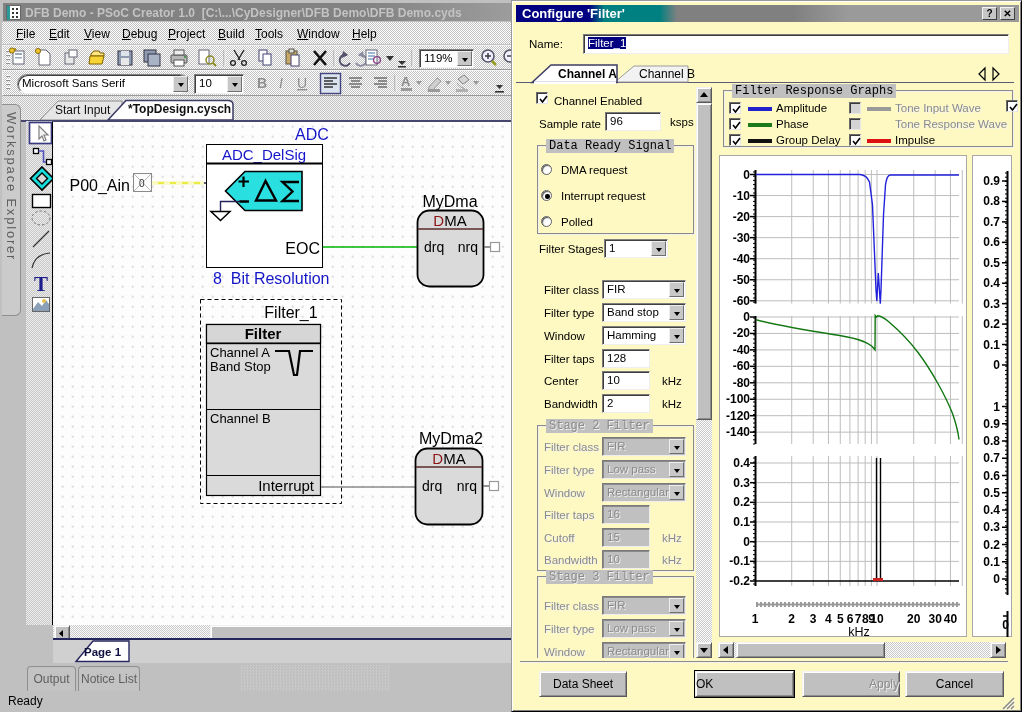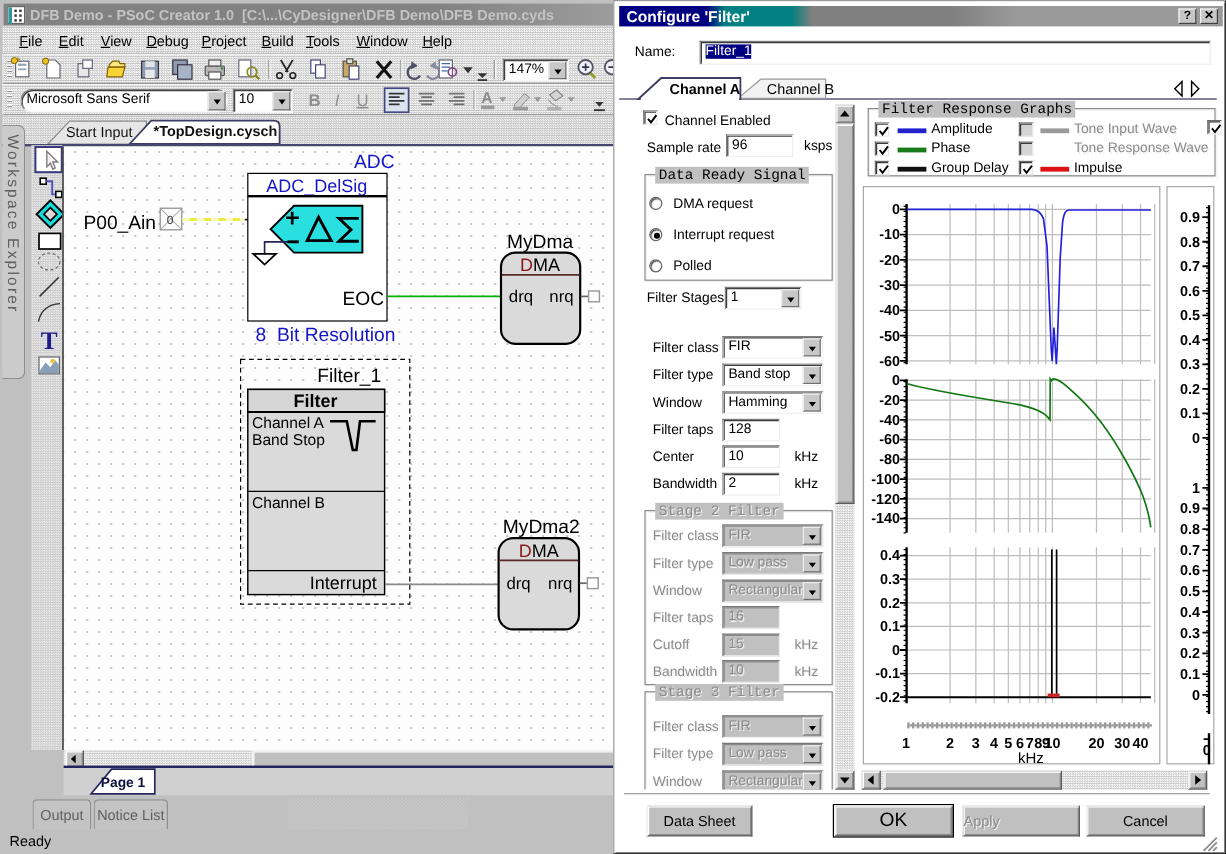--- a/index.html
+++ b/index.html
@@ -53,21 +53,21 @@
 
 #hscroll { left:53px; top:625px; width:969px; height:15px; background:repeating-conic-gradient(#fdfdfd 0% 25%, #c9c9c9 0% 50%); background-size:2px 2px; }
 #navline { left:53px; top:638px; width:969px; height:2px; background:#26265e; }
 #pagestrip { left:53px; top:640px; width:969px; height:23px; background:#d0d0d0; }
 #outstrip { left:0px; top:663px; width:1022px; height:28px; background:#c0c0c0; }
 #statusbar { left:0px; top:691px; width:1022px; height:21px; background:#c0c0c0; font-size:12px; }
 .btn3d { background:#c0c0c0; border:1px solid; border-color:#f2f2f2 #5a5a5a #5a5a5a #f2f2f2;
   box-shadow:inset 1px 1px 0 #fff, inset -1px -1px 0 #8c8c8c; }
 
 
-#dlg { left:511px; top:0; width:511px; height:712px; background:#ffffff;
+#dlg { left:511px; top:0; width:511px; height:712px; background:#fef9c3;
   border:1px solid; border-color:#9a9a9a #000 #000 #9a9a9a;
   box-shadow:inset 1px 1px 0 #fff, inset -1px -1px 0 #808080; }
 #dtitle { left:4px; top:4px; width:503px; height:17px;
   background:linear-gradient(90deg,#000080 0%,#000080 14.5%,#008080 17.5%,#008080 28.5%,#808080 32%,#808080 55%,#8c8c8c 60%,#9a9a9a 66%,#9a9a9a 100%);
   color:#fff; font-weight:bold; font-size:13px; }
 #dtitle .txt { position:absolute; left:6px; top:1px; }
 .capbtn { position:absolute; top:2px; width:15px; height:13px; background:#c6c6c6;
   border:1px solid; border-color:#f2f2f2 #404040 #404040 #f2f2f2; font-size:10px; font-weight:bold;
   text-align:center; line-height:11px; color:#000; }
 .gbox { position:absolute; border:1px solid #8a8a8a; box-shadow:1px 1px 0 #f0f0f0, inset 1px 1px 0 #f0f0f0; }
@@ -185,21 +185,21 @@
         <path d="M 365 7 h 7 M 365 10 h 7 M 365 13 h 5" stroke="#3a6ea5" stroke-width="1"></path>
         <circle cx="374" cy="14" r="3.4" fill="none" stroke="#884488" stroke-width="1.4"></circle>
         <path d="M 383 10 h 8 l -4 5 Z" fill="#333"></path>
         <path d="M 395 15 h 8 l -4 4 Z" fill="#333"></path>
           <rect x="395" y="20" width="8" height="1.5" fill="#333"></rect>
       </g>
       <line x1="409" y1="4" x2="409" y2="20" stroke="#9a9a9a"></line>
         <line x1="410" y1="4" x2="410" y2="20" stroke="#f5f5f5"></line>
     </svg>
     <div class="combo" style="left:416px; top:3px; width:55px; height:19px;">
-        <span class="cbtxt">147%</span>
+        <span class="cbtxt">119%</span>
         <span class="cbarrow"></span>
       </div>
     <svg width="44" height="24" style="position:absolute;left:476px;top:0">
       <circle cx="9" cy="10" r="6" fill="#f0f0ff" stroke="#556" stroke-width="1.6"></circle>
       <path d="M 13 15 l 4 4" stroke="#99a020" stroke-width="2.5"></path>
       <path d="M 6 10 h 6 M 9 7 v 6" stroke="#334" stroke-width="1.4"></path>
       <circle cx="31" cy="10" r="6" fill="#f0f0ff" stroke="#556" stroke-width="1.6"></circle>
       <path d="M 35 15 l 4 4" stroke="#99a020" stroke-width="2.5"></path>
       <path d="M 28 10 h 6" stroke="#334" stroke-width="1.4"></path>
     </svg>
@@ -1030,22 +1030,22 @@
             <path d="M 9 3 l -5 4 l 5 4 Z" fill="#000"></path>
           </svg></div>
       <div class="btn3d" style="position:absolute;left:18px;top:0;width:149px;height:16px"></div>
       <div class="btn3d" style="position:absolute;left:272px;top:0;width:16px;height:16px"><svg width="14" height="14">
             <path d="M 5 3 l 5 4 l -5 4 Z" fill="#000"></path>
           </svg></div>
     </div>
     <div style="position:absolute;left:8px;top:660px;width:488px;height:2px;border-top:1px solid #8a8a8a;border-bottom:1px solid #f2f2f2"></div>
     <div class="btn3d abs" style="left:27px;top:670px;width:88px;height:26px;text-align:center;font-size:12px;line-height:24px">Data Sheet</div>
     <div class="abs" style="left:182px;top:669px;width:101px;height:28px;background:#000">
-      <div class="btn3d" style="position:absolute;left:1px;top:1px;width:99px;height:26px;text-align:center;font-size:16px;line-height:24px">OK</div>
+      <div class="btn3d" style="position:absolute;left:1px;top:1px;width:99px;height:26px;text-align:left;font-size:12px;line-height:24px">OK</div>
     </div>
-    <div class="btn3d abs" style="left:290px;top:670px;width:98px;height:26px;text-align:left;font-size:12px;line-height:24px"><span class="dis">Apply</span></div>
+    <div class="btn3d abs" style="left:290px;top:670px;width:98px;height:26px;text-align:right;font-size:12px;line-height:24px"><span class="dis">Apply</span></div>
     <div class="btn3d abs" style="left:393px;top:670px;width:99px;height:26px;text-align:center;font-size:12px;line-height:24px">Cancel</div>
     <svg class="abs" style="left:490px;top:696px" width="14" height="13">
       <path d="M 12 1 L 1 12 M 12 5 L 5 12 M 12 9 L 9 12" stroke="#8a8a8a" stroke-width="1.5"></path>
       <path d="M 13 2 L 2 13 M 13 6 L 6 13 M 13 10 L 10 13" stroke="#f5f5f5" stroke-width="1"></path>
     </svg>
   </div>
 </div>
 
 </body></html>

